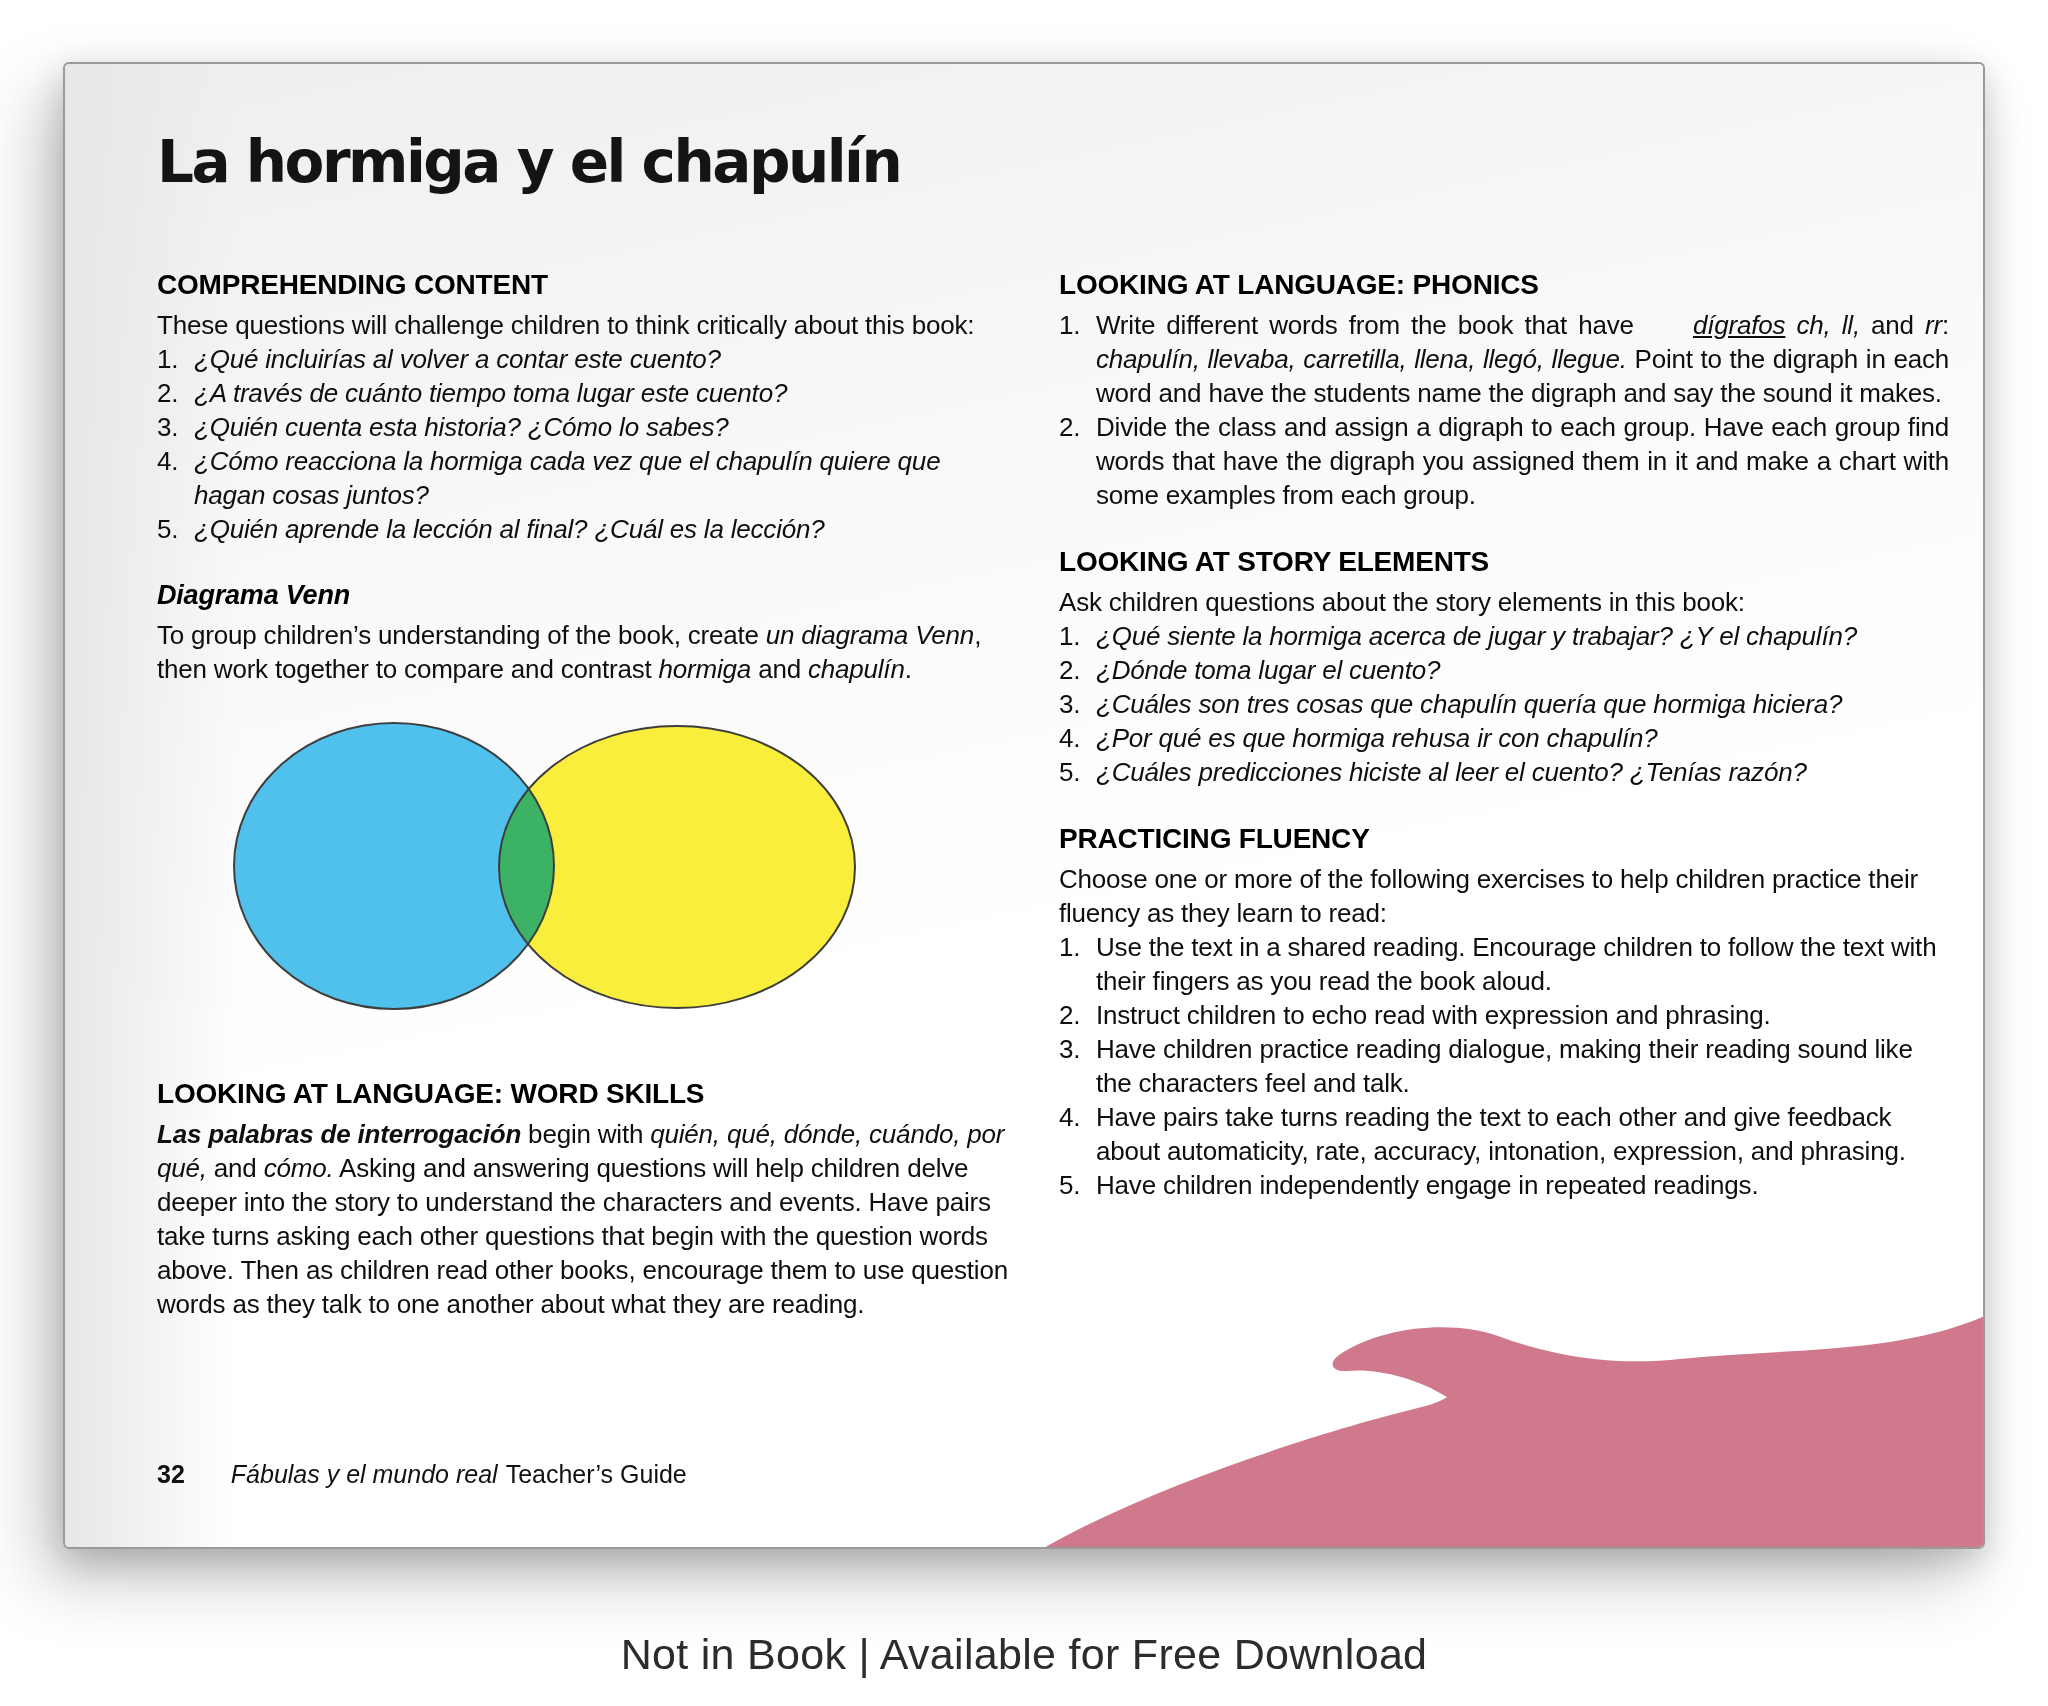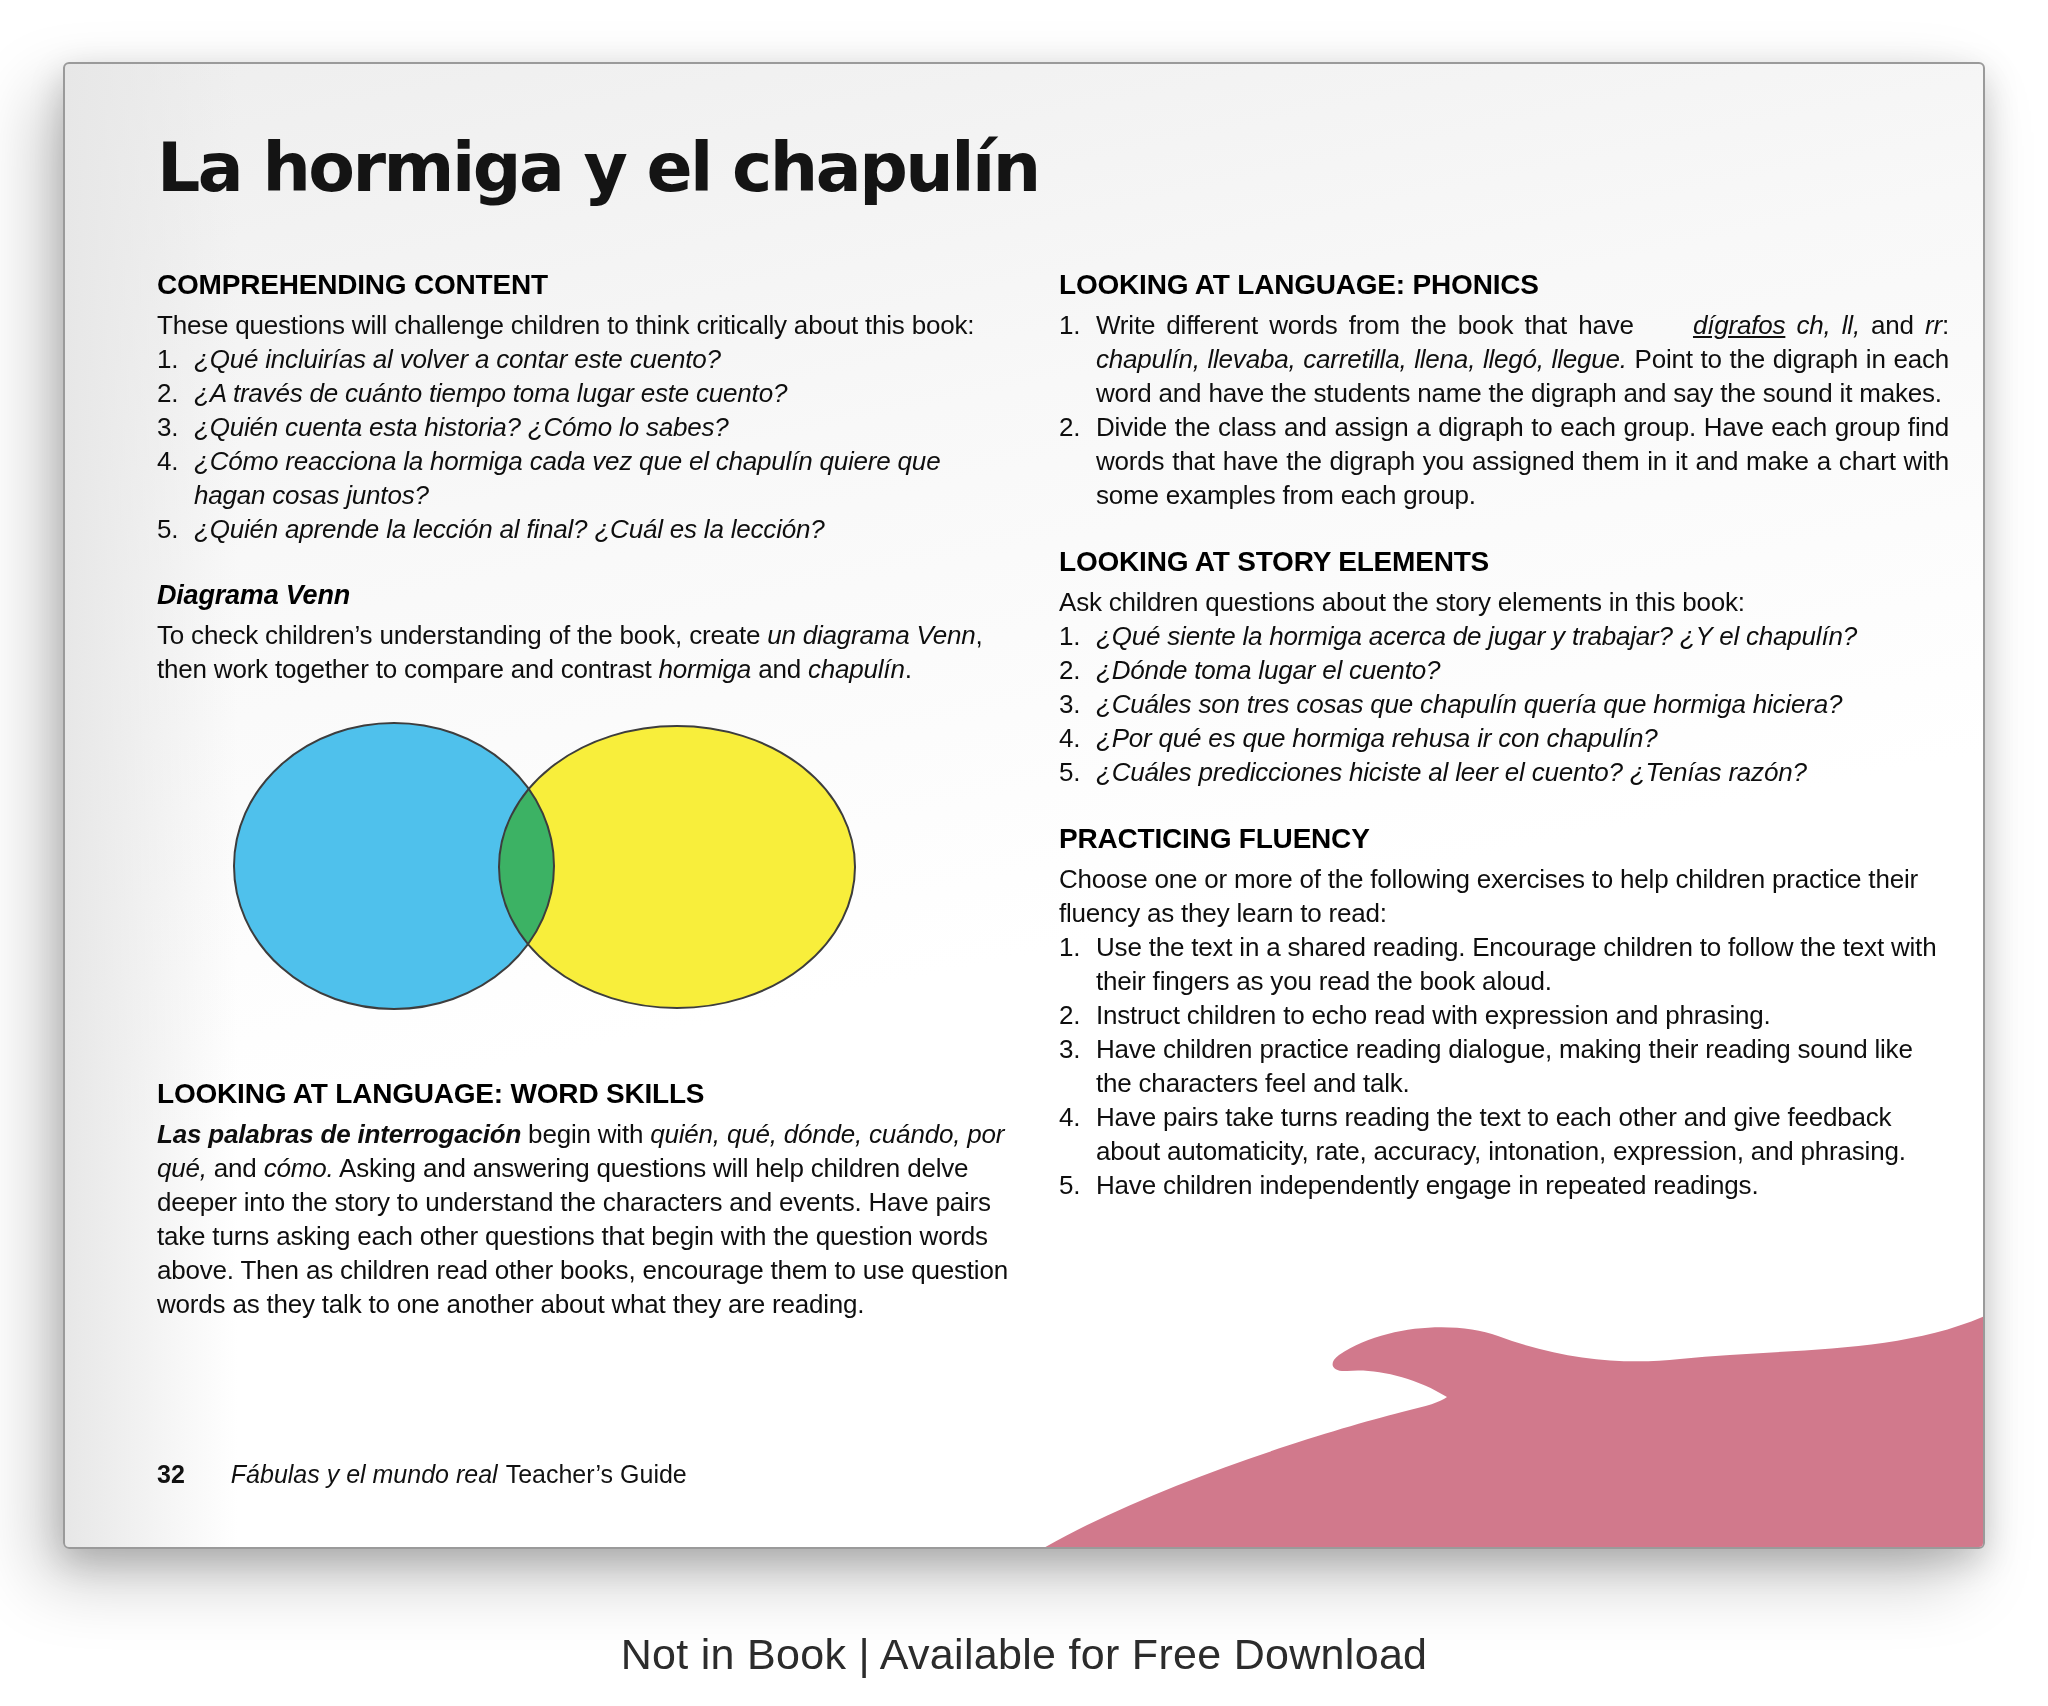--- a/index.html
+++ b/index.html
@@ -15,21 +15,21 @@
     background:
       linear-gradient(to right, #e7e7e7 0px, rgba(255,255,255,0) 9%),
       linear-gradient(168deg, #eeeeee 0%, #f8f8f8 28%, #ffffff 58%);
     box-shadow:-22px 30px 70px rgba(0,0,0,.22), 0 12px 34px rgba(0,0,0,.18);
     overflow:hidden;
   }
   .wave-svg{position:absolute;left:0;top:0;width:1922px;height:1487px;pointer-events:none;}
   .page-title{
     position:absolute;left:92px;top:64px;
     font-family:"DejaVu Sans","Liberation Sans",sans-serif;
-    font-size:68px;font-weight:700;letter-spacing:-2.5px;color:#141414;
+    font-size:58px;font-weight:700;letter-spacing:-2.5px;color:#141414;
     white-space:nowrap;
   }
   .columns{
     position:absolute;left:92px;top:205px;width:1782px;
     display:flex;
     font-size:26px;line-height:34px;letter-spacing:-0.2px;color:#0e0e0e;
   }
   .col-left{width:858px;margin-right:44px;flex:none;}
   .col-right{width:890px;flex:none;}
   .section-h{
@@ -85,21 +85,21 @@
       <p><span>These questions will challenge children to think critically about this book:</span></p>
       <ol class="num">
         <li><span class="it">¿Qué incluirías al volver a contar este cuento?</span></li>
         <li><span class="it">¿A través de cuánto tiempo toma lugar este cuento?</span></li>
         <li><span class="it">¿Quién cuenta esta historia? ¿Cómo lo sabes?</span></li>
         <li><span class="it">¿Cómo reacciona la hormiga cada vez que el chapulín quiere que hagan cosas juntos?</span></li>
         <li><span class="it">¿Quién aprende la lección al final? ¿Cuál es la lección?</span></li>
       </ol>
 
       <h4 class="sub-h">Diagrama Venn</h4>
-      <p><span>To check children’s understanding of the book, create </span><span class="it">un diagrama Venn</span><span>, then work together to compare and contrast </span><span class="it">hormiga</span><span> and </span><span class="it">chapulín</span><span>.</span></p>
+      <p><span>To group children’s understanding of the book, create </span><span class="it">un diagrama Venn</span><span>, then work together to compare and contrast </span><span class="it">hormiga</span><span> and </span><span class="it">chapulín</span><span>.</span></p>
 
       <div class="venn-wrap">
         <svg width="858" height="330" viewBox="0 0 858 330">
           <defs>
             <clipPath id="clipLeft">
                 <ellipse cx="237" cy="160" rx="160" ry="143"></ellipse>
               </clipPath>
           </defs>
           <ellipse cx="237" cy="160" rx="160" ry="143" stroke-width="2" fill="#4FC1EC"></ellipse>
           <ellipse cx="520" cy="161" rx="178" ry="141" stroke-width="2" fill="#F8EE3B"></ellipse>

